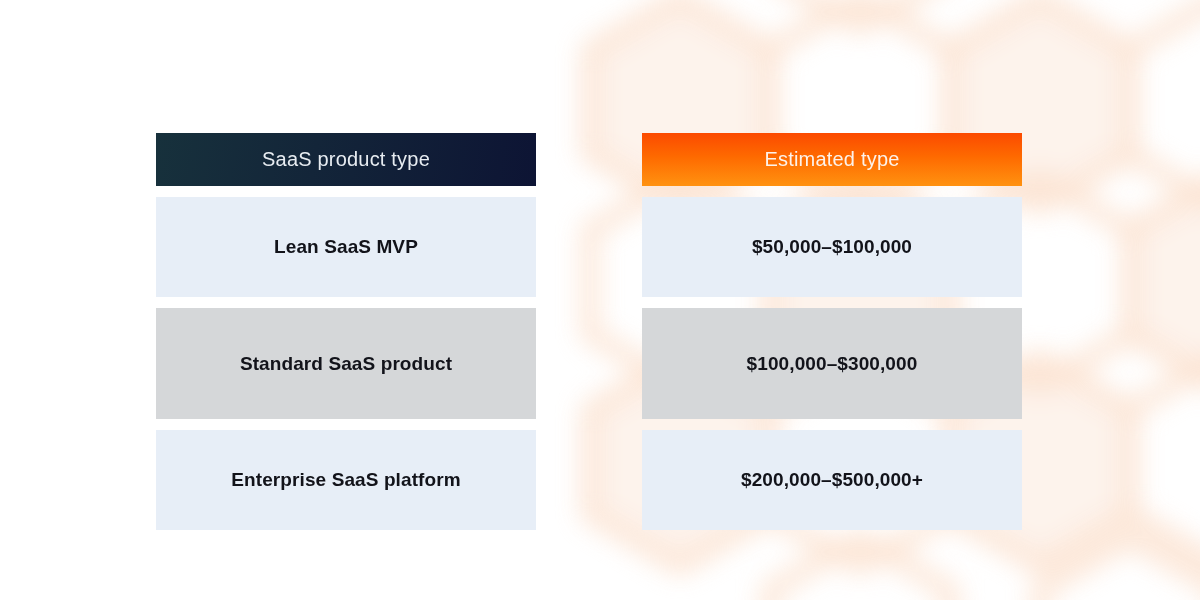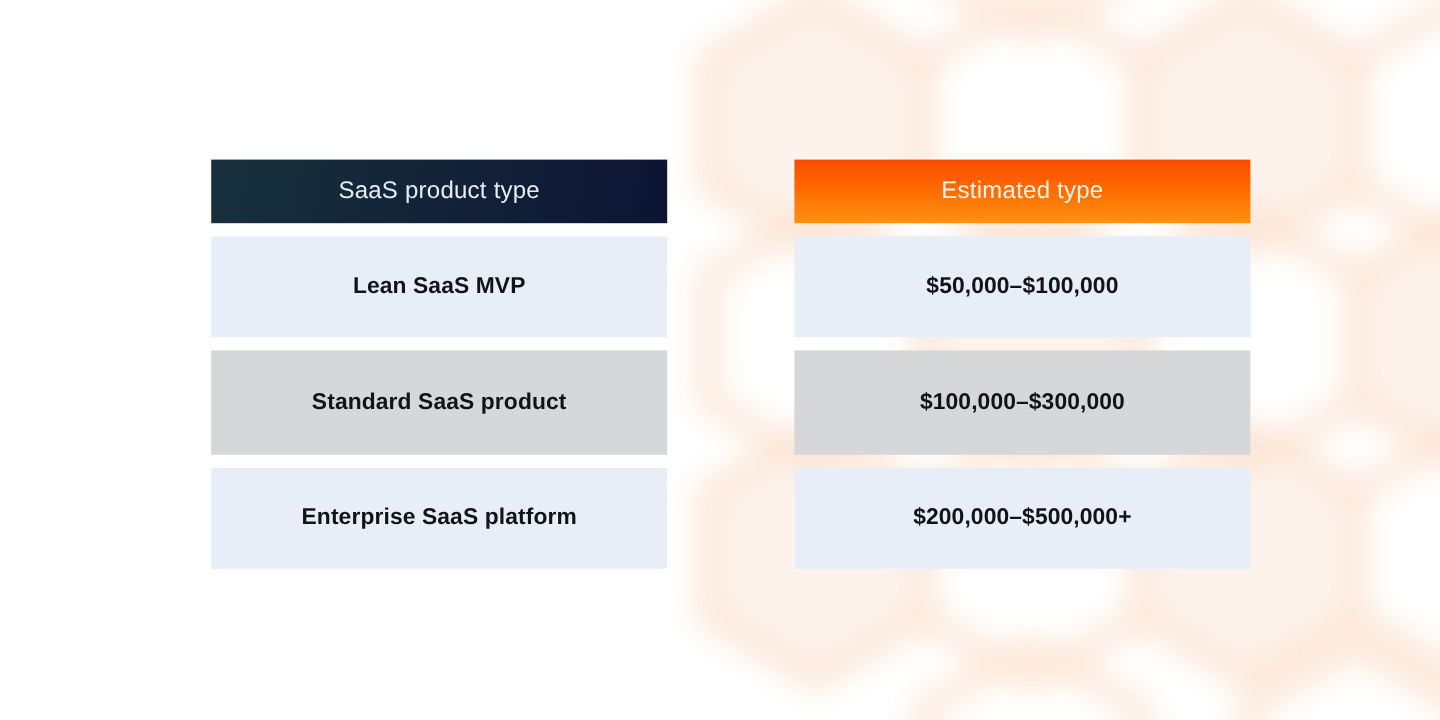--- a/index.html
+++ b/index.html
@@ -32,21 +32,21 @@
     height: 760px;
     filter: blur(13px);
     opacity: 0.85;
   }
   .hexline { fill: none; stroke: #fbdcc6; stroke-width: 15; }
   .hexfill { fill: #fdf1e9; }
 
   
   #table-wrap {
     position: absolute;
-    left: 176px;
+    left: 156px;
     top: 133px;
     width: 866px;
     z-index: 2;
   }
 
   .table-row {
     display: flex;
     gap: 106px;
     margin-bottom: 11px;
   }
@@ -72,32 +72,32 @@
     color: #e7ecf1;
   }
   .head-right {
     background: linear-gradient(180deg, #fc4a00 0%, #fe6a00 45%, #ff9210 100%);
     color: #fdf2ea;
   }
 
   
   .row-body { margin-top: 10px; }
   .row-body .cell {
-    height: 84px;
+    height: 100px;
     font-size: 19px;
     font-weight: 700;
     color: #12131a;
     letter-spacing: 0.1px;
   }
   .tone-blue { background: #e7eef7; }
   .tone-grey { background: #d5d7d9; }
 
   
   .row-band .cell {
-    height: 87px;
+    height: 111px;
     width: 381px;
   }
 </style>
 </head>
 <body>
 
 <div id="watermark">
   <svg viewBox="0 0 900 760" xmlns="http://www.w3.org/2000/svg">
     <g class="hexfill">
       <polygon points="160,120 250,68 340,120 340,224 250,276 160,224"></polygon>

